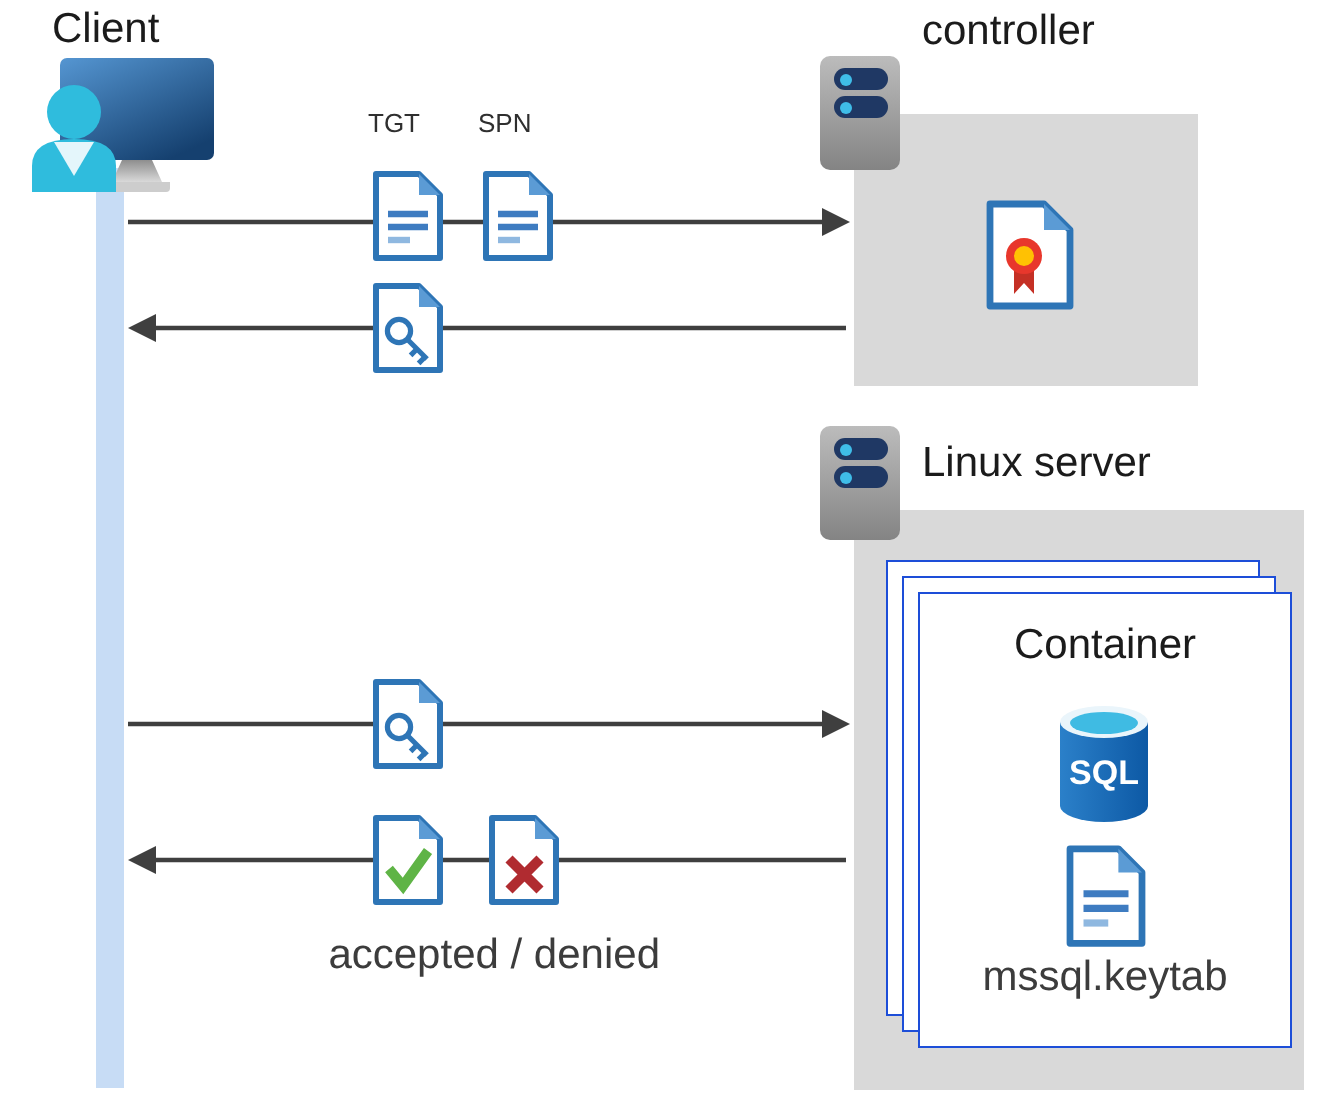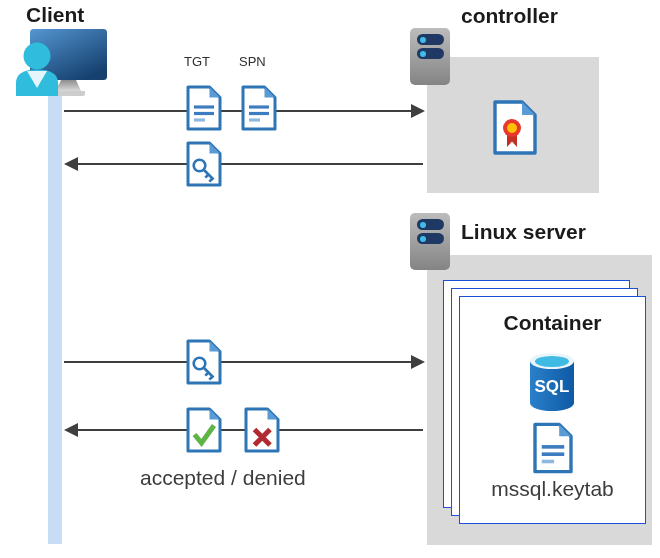--- a/index.html
+++ b/index.html
@@ -1,21 +1,21 @@
 <!DOCTYPE html>
 <html><head>
 <meta charset="utf-8">
 <style>
   html,body{margin:0;padding:0;background:#fff}
   .canvas{position:relative;width:660px;height:558px;background:#fff;
           font-family:"Liberation Sans",sans-serif;overflow:hidden}
   .abs{position:absolute}
-  .title{font-weight:700;font-size:21px;color:#1b1b1b;line-height:27px;white-space:nowrap}
+  .title{font-weight:400;font-size:21px;color:#1b1b1b;line-height:27px;white-space:nowrap}
   .plain{font-size:13px;color:#2f2f2f;white-space:nowrap}
-  .caption{font-size:21px;color:#3c3c3c;white-space:nowrap;text-align:left}
+  .caption{font-size:21px;color:#3c3c3c;white-space:nowrap;text-align:right}
   .graybox{background:#D9D9D9}
   .server{width:40px;height:57px;border-radius:5px;background:linear-gradient(180deg,#bcbcbc,#848484)}
   .server .bar{position:absolute;left:7px;width:27px;height:11px;border-radius:5.5px;background:#1F3864}
   .server .dot{position:absolute;left:2.5px;top:2.5px;width:6.5px;height:6.5px;border-radius:50%;background:#3FBDE8}
   .card{position:absolute;background:#fff;border:1px solid #1d4ed8;width:187px;height:228px;box-sizing:border-box}
   .center{width:100%;text-align:center}
 </style>
 </head>
 <body>
 

